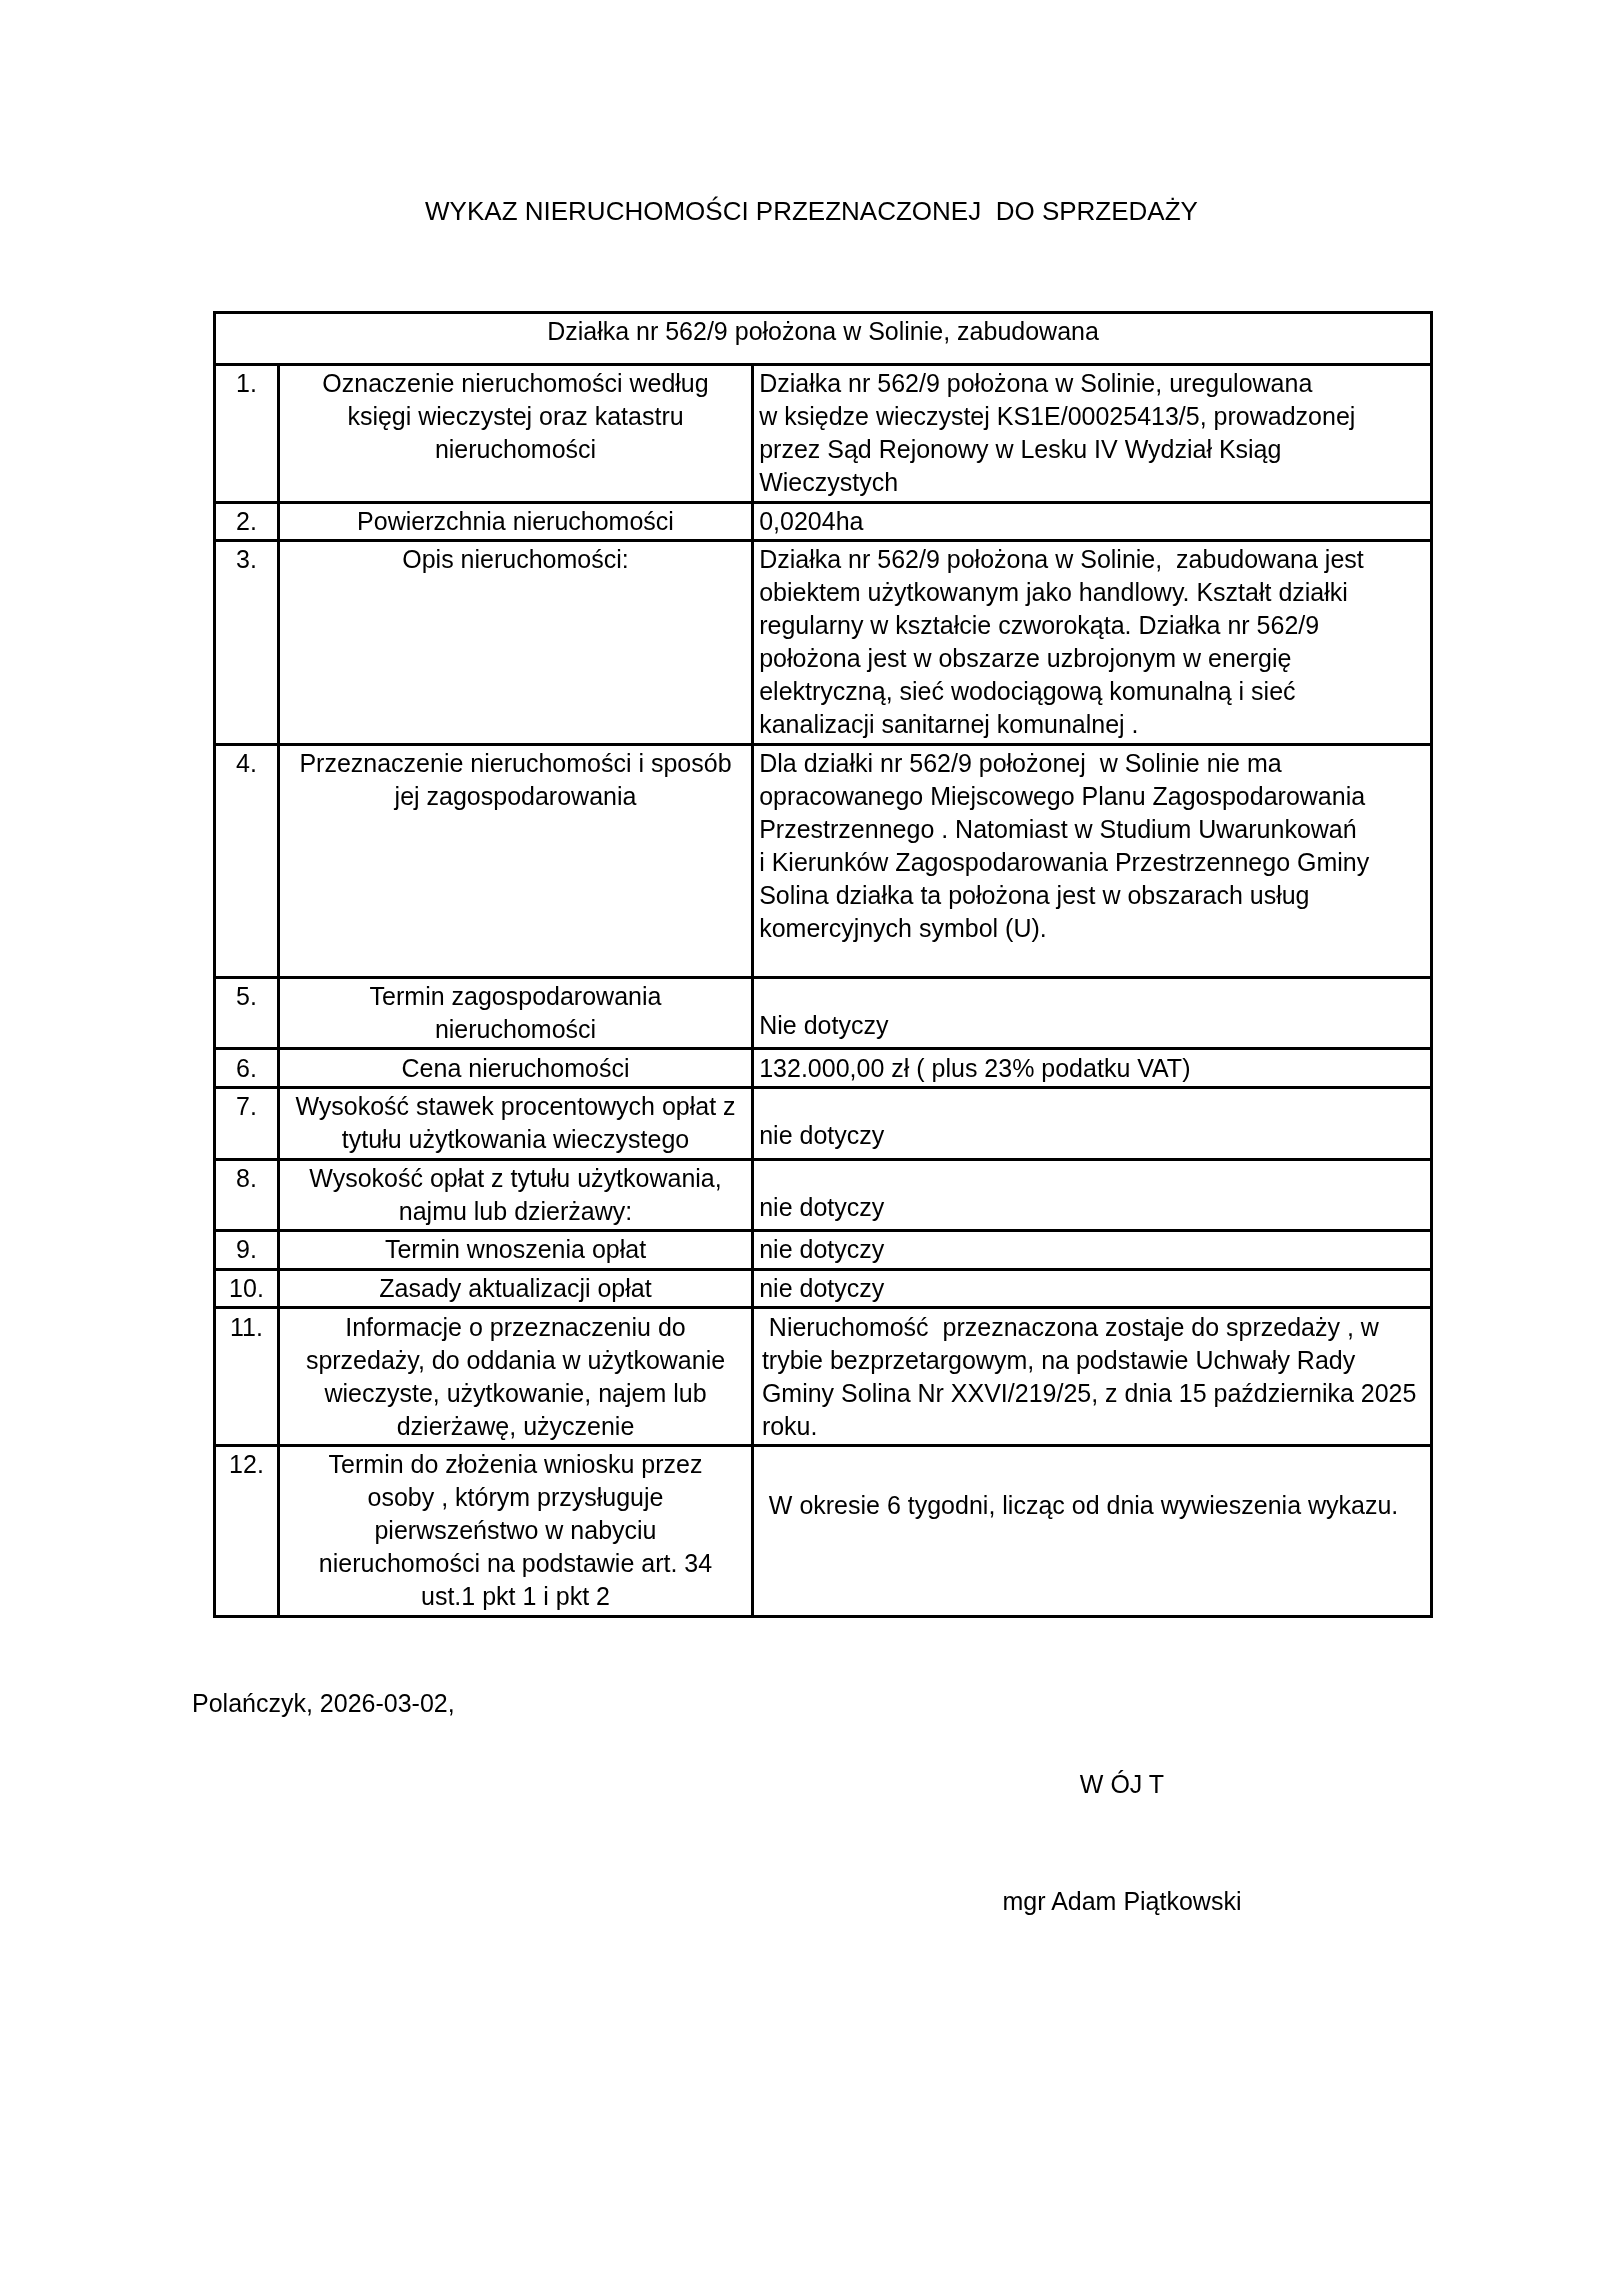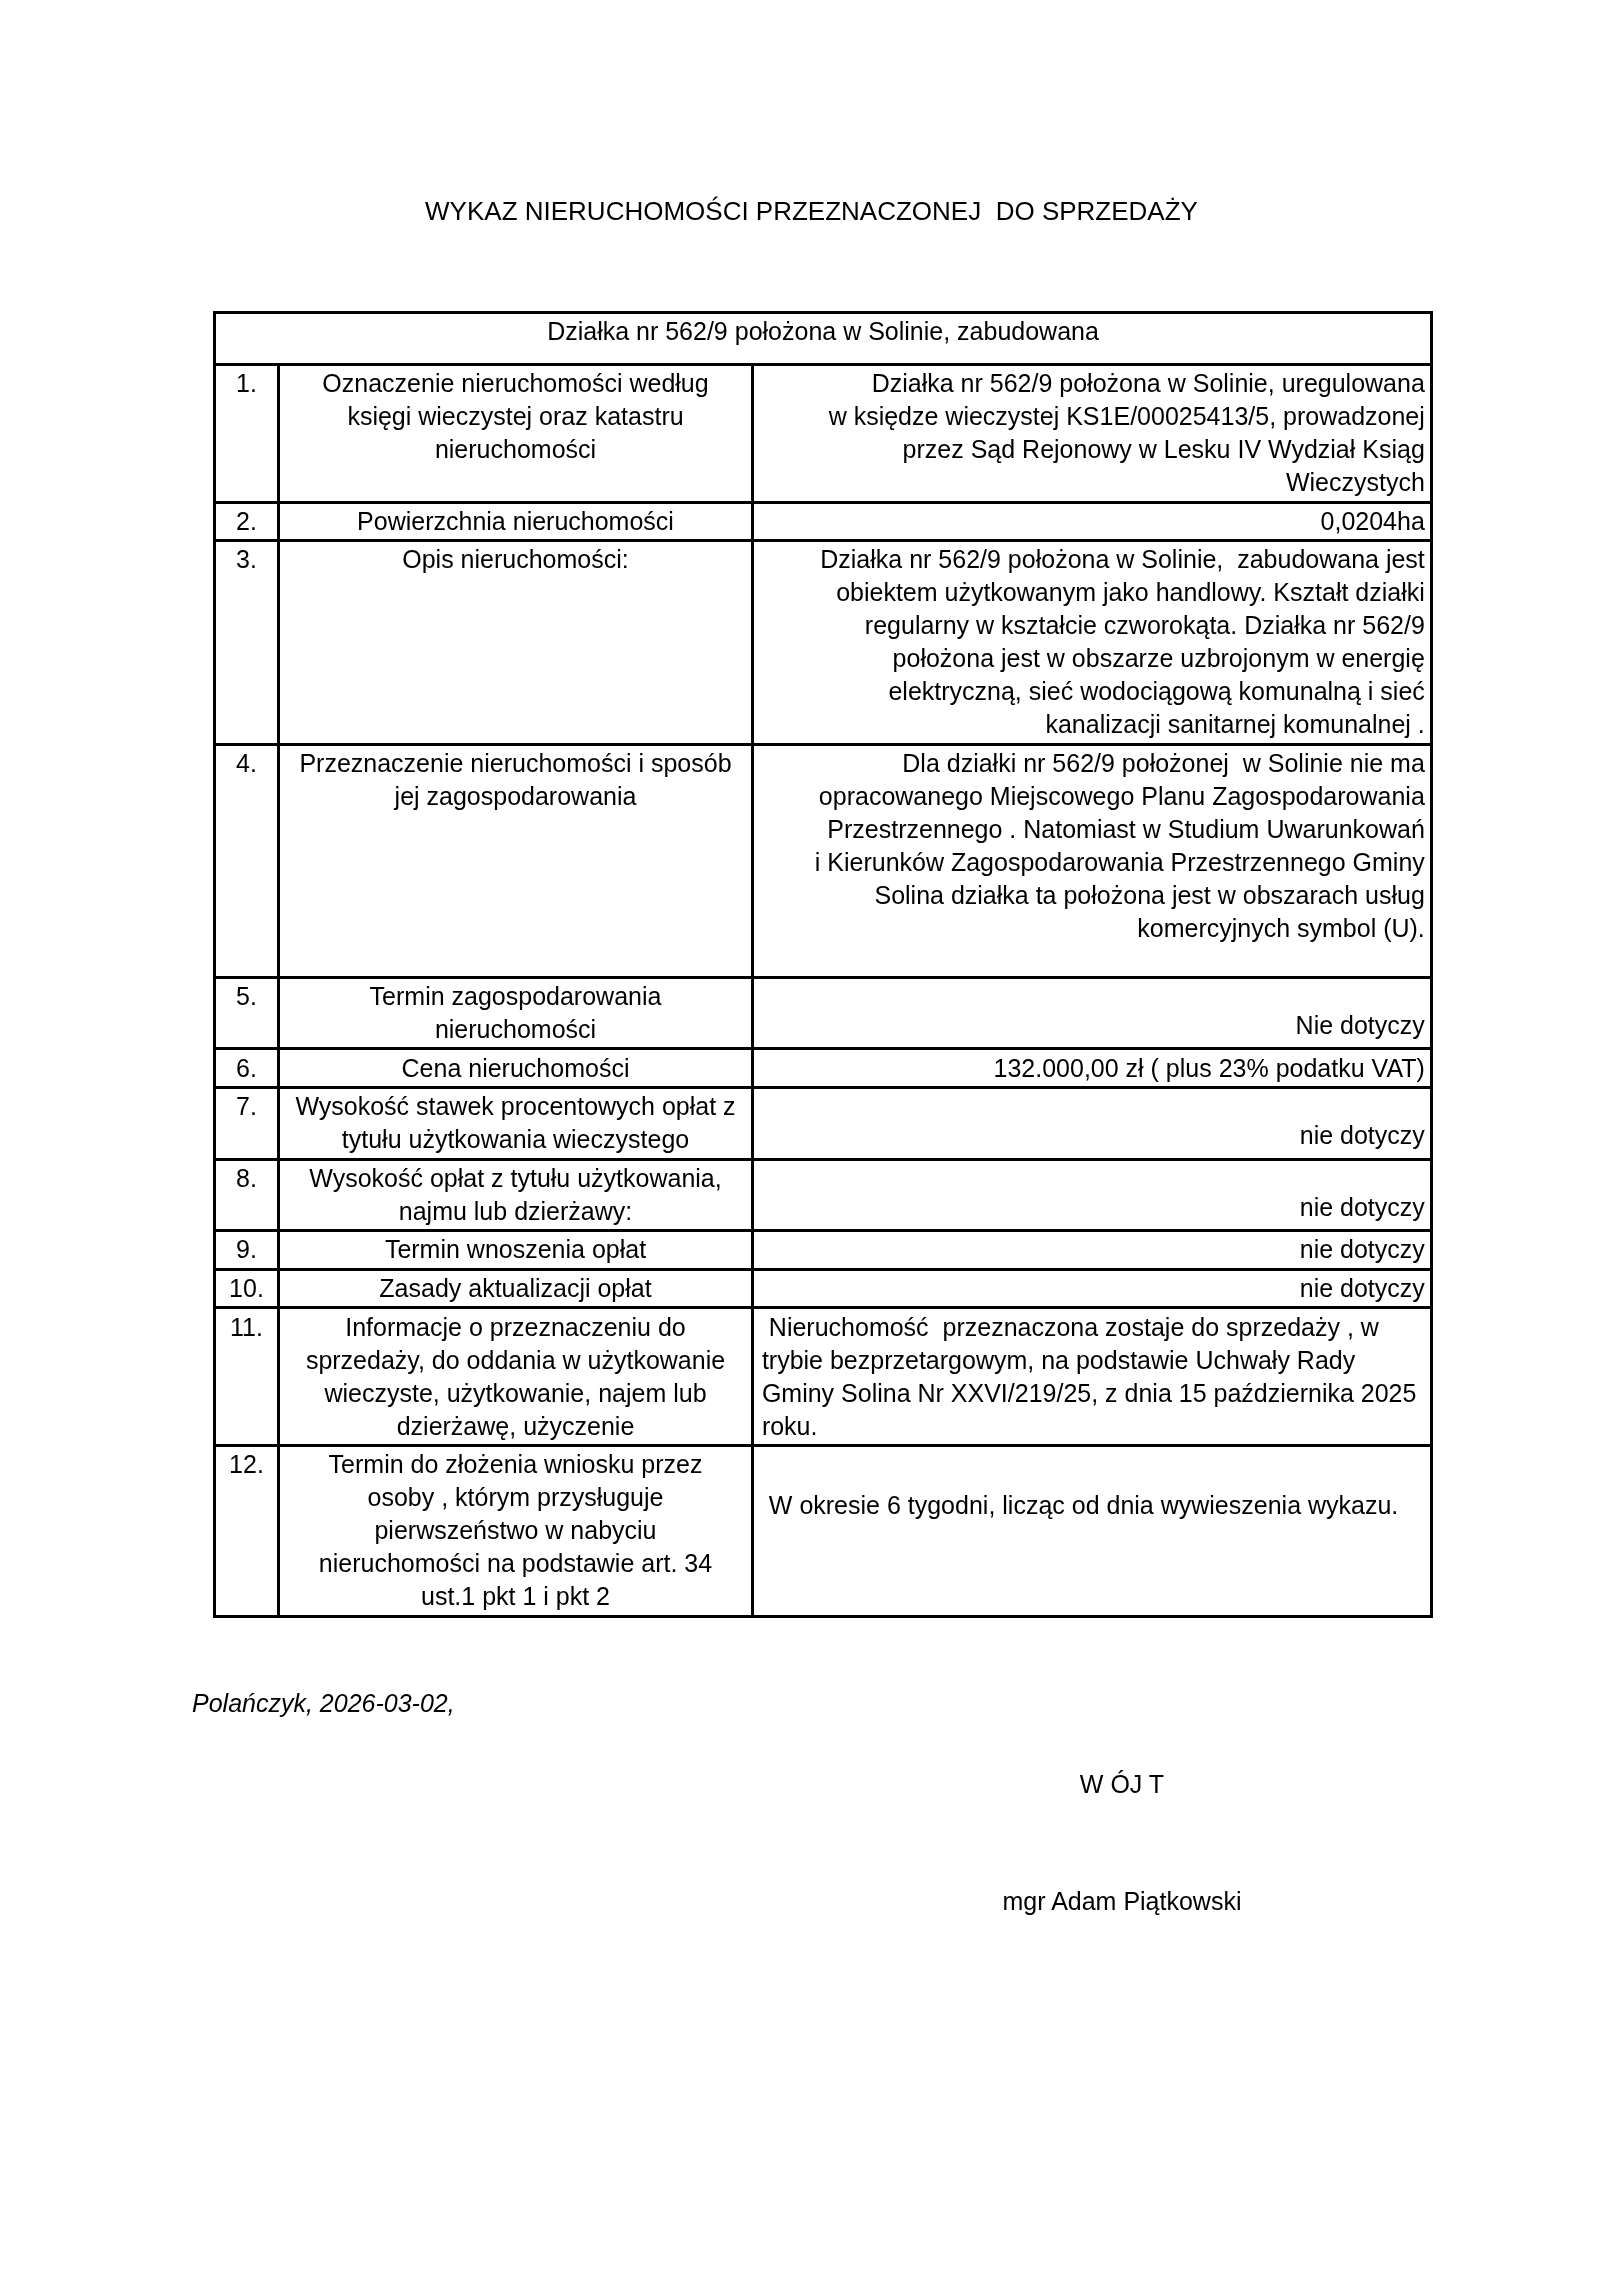--- a/index.html
+++ b/index.html
@@ -35,21 +35,21 @@
     border:3.3px solid #000;
     vertical-align:top;
     white-space:pre-wrap;
     padding:1.3px 5.2px;
     overflow:hidden;
     word-wrap:break-word;
   }
   td.hdr{text-align:center;}
   td.num{text-align:center;padding:1.3px 1.3px;}
   td.label{text-align:center;}
-  td.value{text-align:right;}
+  td.value{text-align:left;}
   td.value.v-bottom{vertical-align:bottom;padding-bottom:5.2px;}
   td.value.v-left{text-align:left;padding-left:7.9px;}
   td.value.v-padtop{padding-top:42px;}
   tr.h-hdr{height:52px;}
   tr.h-r1{height:101px;}
   tr.h-r2{height:37px;}
   tr.h-r3{height:203px;}
   tr.h-r4{height:233px;}
   tr.h-r5{height:69px;}
   tr.h-r6{height:33px;}
@@ -57,21 +57,20 @@
   tr.h-r8{height:68px;}
   tr.h-r9{height:33px;}
   tr.h-r10{height:36px;}
   tr.h-r11{height:134px;margin-left:24px;}
   tr.h-r12{height:168px;}
   .footer-left{
     position:absolute;
     left:192px; top:1687px;
     font-size:25px; line-height:33px;
     white-space:pre;
-    font-style:italic;
   }
   .footer-right{
     position:absolute;
     left:942px; top:1687px;
     width:360px;
     text-align:center;
     font-size:25px; line-height:39px;
     white-space:pre;
   }
 </style>

